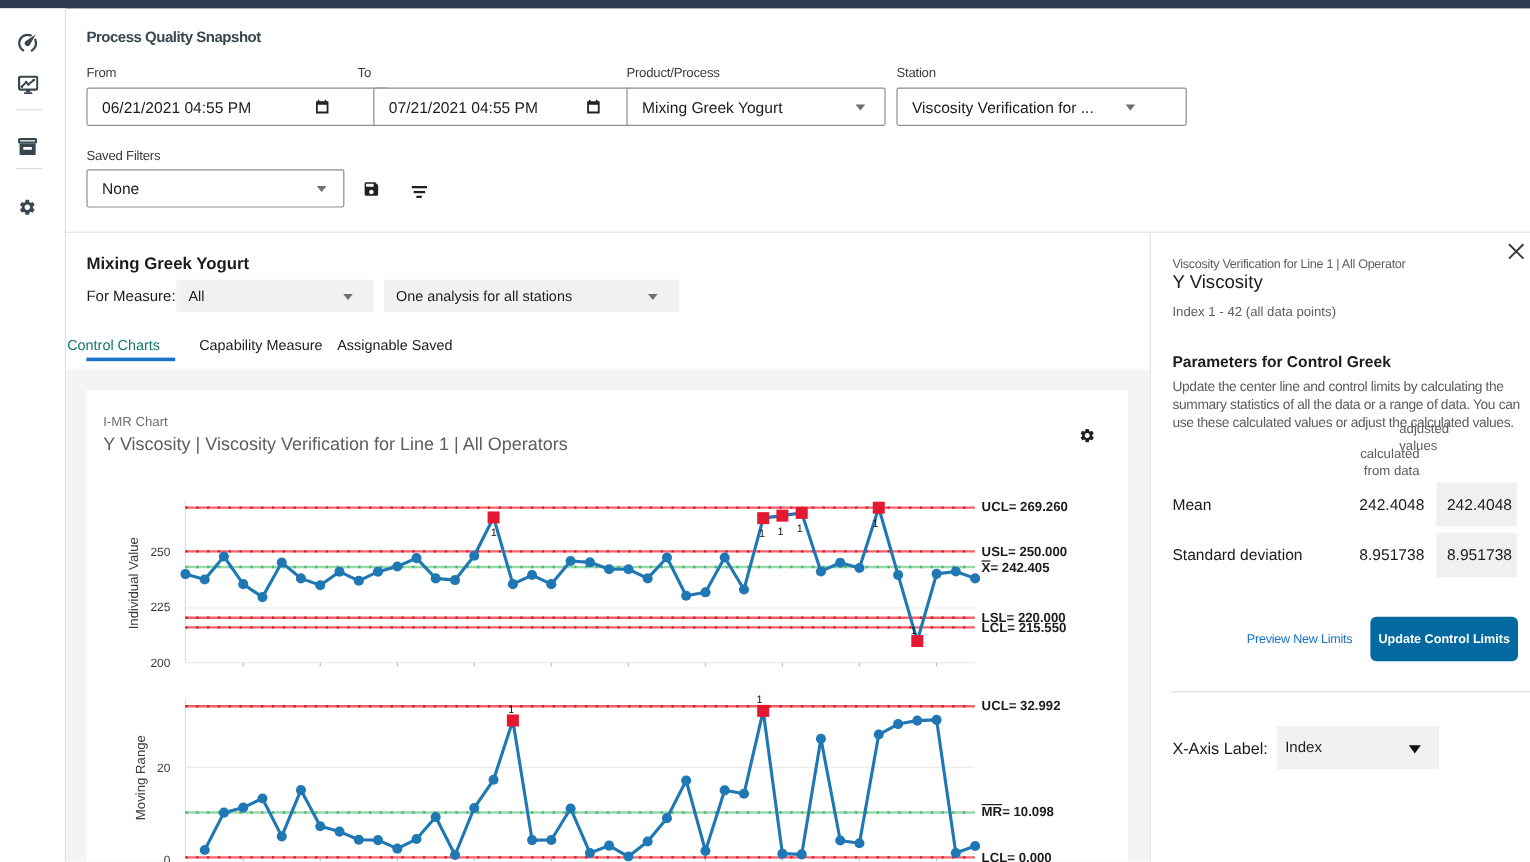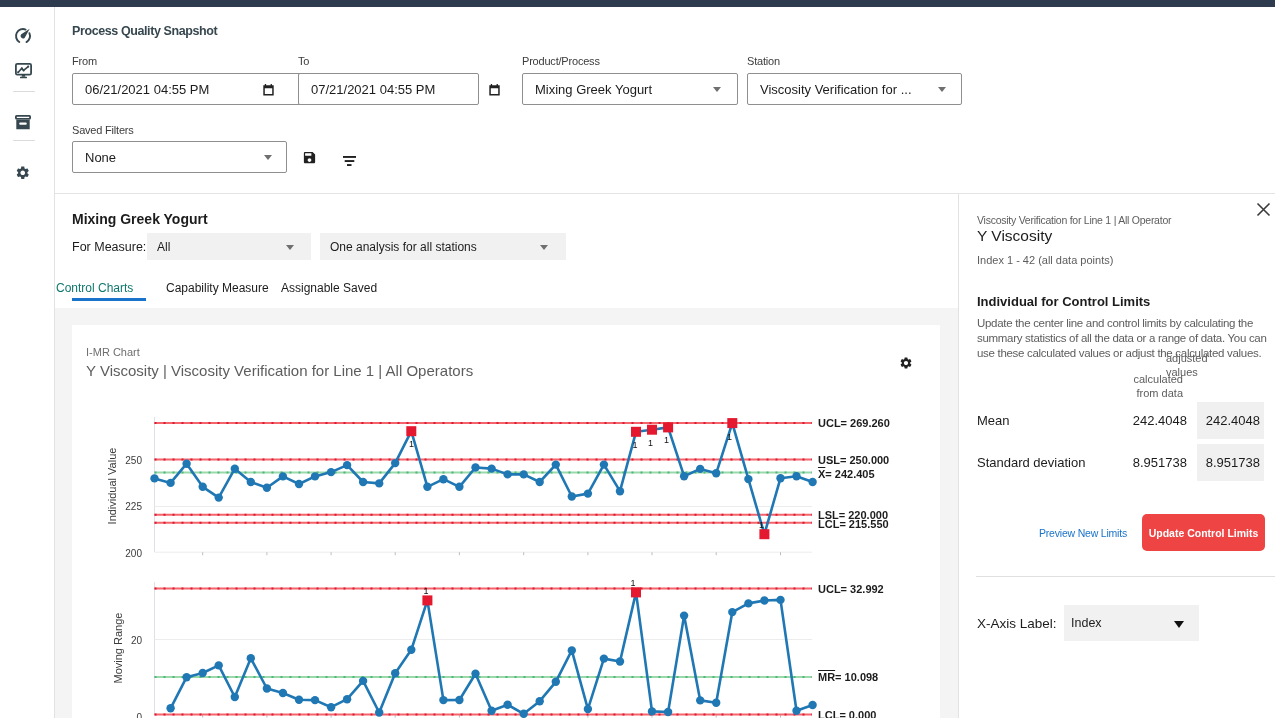--- a/index.html
+++ b/index.html
@@ -43,29 +43,29 @@
 <div class="lbl" style="left:298px;top:55px">To</div>
 <div class="lbl" style="left:522px;top:55px">Product/Process</div>
 <div class="lbl" style="left:747px;top:55px">Station</div>
 
 <div class="inp" style="left:72px;top:73px;width:251px">06/21/2021 04:55 PM</div>
 <div class="abs" style="left:263px;top:82px"><svg width="12" height="12" viewBox="0 0 12 12">
       <rect x="1.8" y="0" width="1.3" height="2.4" fill="#222"></rect>
       <rect x="7.6" y="0" width="1.3" height="2.4" fill="#222"></rect>
       <path fill="#222" d="M0.3 1.3 h10.4 v10.2 h-10.4 Z M1.8 4.3 v5.7 h7.4 V4.3 Z" fill-rule="evenodd"></path>
     </svg></div>
-<div class="inp" style="left:298px;top:73px;width:181px">07/21/2021 04:55 PM</div>
+<div class="inp" style="left:311px;top:73px;width:215px">07/21/2021 04:55 PM</div>
 <div class="abs" style="left:489px;top:82px"><svg width="12" height="12" viewBox="0 0 12 12">
       <rect x="1.8" y="0" width="1.3" height="2.4" fill="#222"></rect>
       <rect x="7.6" y="0" width="1.3" height="2.4" fill="#222"></rect>
       <path fill="#222" d="M0.3 1.3 h10.4 v10.2 h-10.4 Z M1.8 4.3 v5.7 h7.4 V4.3 Z" fill-rule="evenodd"></path>
     </svg></div>
 <div class="inp" style="left:522px;top:73px;width:216px">Mixing Greek Yogurt</div>
 <div style="position:absolute;left:713px;top:87px;width:0;height:0;border-left:4.5px solid transparent;border-right:4.5px solid transparent;border-top:5px solid #6f6f6f"></div>
-<div class="inp" style="left:747px;top:73px;width:215px">Viscosity Verification for ...</div>
+<div class="inp" style="left:747px;top:73px;width:242px">Viscosity Verification for ...</div>
 <div style="position:absolute;left:938px;top:87px;width:0;height:0;border-left:4.5px solid transparent;border-right:4.5px solid transparent;border-top:5px solid #6f6f6f"></div>
 
 <div class="lbl" style="left:72px;top:124px">Saved Filters</div>
 <div class="inp" style="left:72px;top:141px;width:215px">None</div>
 <div style="position:absolute;left:264px;top:155px;width:0;height:0;border-left:4.5px solid transparent;border-right:4.5px solid transparent;border-top:5px solid #6f6f6f"></div>
 <div class="abs" style="left:302px;top:149.5px"><svg width="15" height="15" viewBox="0 0 24 24">
       <path fill="#212121" d="M17 3H5c-1.11 0-2 .9-2 2v14c0 1.1.89 2 2 2h14c1.1 0 2-.9 2-2V7l-4-4zm-5 16c-1.66 0-3-1.34-3-3s1.34-3 3-3 3 1.34 3 3-1.34 3-3 3zm3-10H5V5h10v4z"></path>
     </svg></div>
 <div class="abs" style="left:342.7px;top:151.5px"><svg width="13" height="10" viewBox="0 0 13 10">
       <rect x="0" y="0" width="13" height="1.9" fill="#212121"></rect>
@@ -253,36 +253,36 @@
 </svg></div>
 
 <div class="abs" style="left:958px;top:194px;width:1px;height:524px;background:#e2e2e2"></div>
 <svg class="abs" style="left:1256px;top:202px" width="15" height="15" viewBox="0 0 15 15">
     <path d="M1.5 1.5 L13.5 13.5 M13.5 1.5 L1.5 13.5" stroke="#3b3b3b" stroke-width="1.6"></path>
   </svg>
 <div class="abs" style="left:977px;top:214px;font-size:10.5px;letter-spacing:-0.25px;color:#5d5d5d">Viscosity Verification for Line 1 | All Operator</div>
 <div class="abs" style="left:977px;top:227px;font-size:15.5px;color:#1c1c1c">Y Viscosity</div>
 <div class="abs" style="left:977px;top:254px;font-size:11px;color:#5d5d5d">Index 1 - 42 (all data points)</div>
 
-<div class="abs" style="left:977px;top:294px;font-size:13px;font-weight:700;color:#1c1c1c">Individual for Control Limits</div>
+<div class="abs" style="left:977px;top:294px;font-size:13px;font-weight:700;color:#1c1c1c">Parameters for Control Greek</div>
 <div class="abs" style="left:977px;top:316px;width:300px;font-size:11.5px;letter-spacing:-0.3px;line-height:15px;color:#5d5d5d;white-space:nowrap">Update the center line and control limits by calculating the<br>summary statistics of all the data or a range of data. You can<br>use these calculated values or adjust the calculated values.</div>
 
 <div class="abs" style="left:1086px;top:372px;width:97px;text-align:right;font-size:11px;color:#5d5d5d;line-height:14px">calculated<br>from data</div>
 <div class="abs" style="left:1166px;top:351px;width:97px;text-align:left;font-size:11px;color:#5d5d5d;line-height:14px">adjusted<br>values</div>
 
 <div class="abs" style="left:977px;top:413px;font-size:13px;color:#1c1c1c">Mean</div>
 <div class="abs" style="left:1090px;top:413px;width:97px;text-align:right;font-size:13px;color:#1c1c1c">242.4048</div>
 <div class="abs" style="left:1197px;top:402px;width:67px;height:37px;background:#f0f0f0"></div>
 <div class="abs" style="left:1175px;top:413px;width:85px;text-align:right;font-size:13px;color:#1c1c1c">242.4048</div>
 
 <div class="abs" style="left:977px;top:455px;font-size:13px;color:#1c1c1c">Standard deviation</div>
 <div class="abs" style="left:1090px;top:455px;width:97px;text-align:right;font-size:13px;color:#1c1c1c">8.951738</div>
 <div class="abs" style="left:1197px;top:444px;width:67px;height:37px;background:#f0f0f0"></div>
 <div class="abs" style="left:1175px;top:455px;width:85px;text-align:right;font-size:13px;color:#1c1c1c">8.951738</div>
 
 <div class="abs" style="left:1039px;top:527px;font-size:10.5px;letter-spacing:-0.2px;color:#1a73ca">Preview New Limits</div>
-<div class="abs" style="left:1142px;top:514px;width:123px;height:37px;background:#ef4444;border-radius:5px;color:#fff;font-size:10.5px;font-weight:700;white-space:nowrap;display:flex;align-items:center;justify-content:center">Update Control Limits</div>
+<div class="abs" style="left:1142px;top:514px;width:123px;height:37px;background:#0369a1;border-radius:5px;color:#fff;font-size:10.5px;font-weight:700;white-space:nowrap;display:flex;align-items:center;justify-content:center">Update Control Limits</div>
 
 <div class="abs" style="left:976px;top:576px;width:299px;height:1px;background:#e0e0e0"></div>
 
 <div class="abs" style="left:977px;top:616px;font-size:13.5px;color:#1c1c1c">X-Axis Label:</div>
 <div class="gsel" style="left:1064px;top:604.5px;width:135px;height:36px;padding:0 7px;font-size:12.5px">Index</div>
 <div style="position:absolute;left:1174px;top:620.5px;width:0;height:0;border-left:5.75px solid transparent;border-right:5.75px solid transparent;border-top:7px solid #111"></div>
 
 </body></html>

